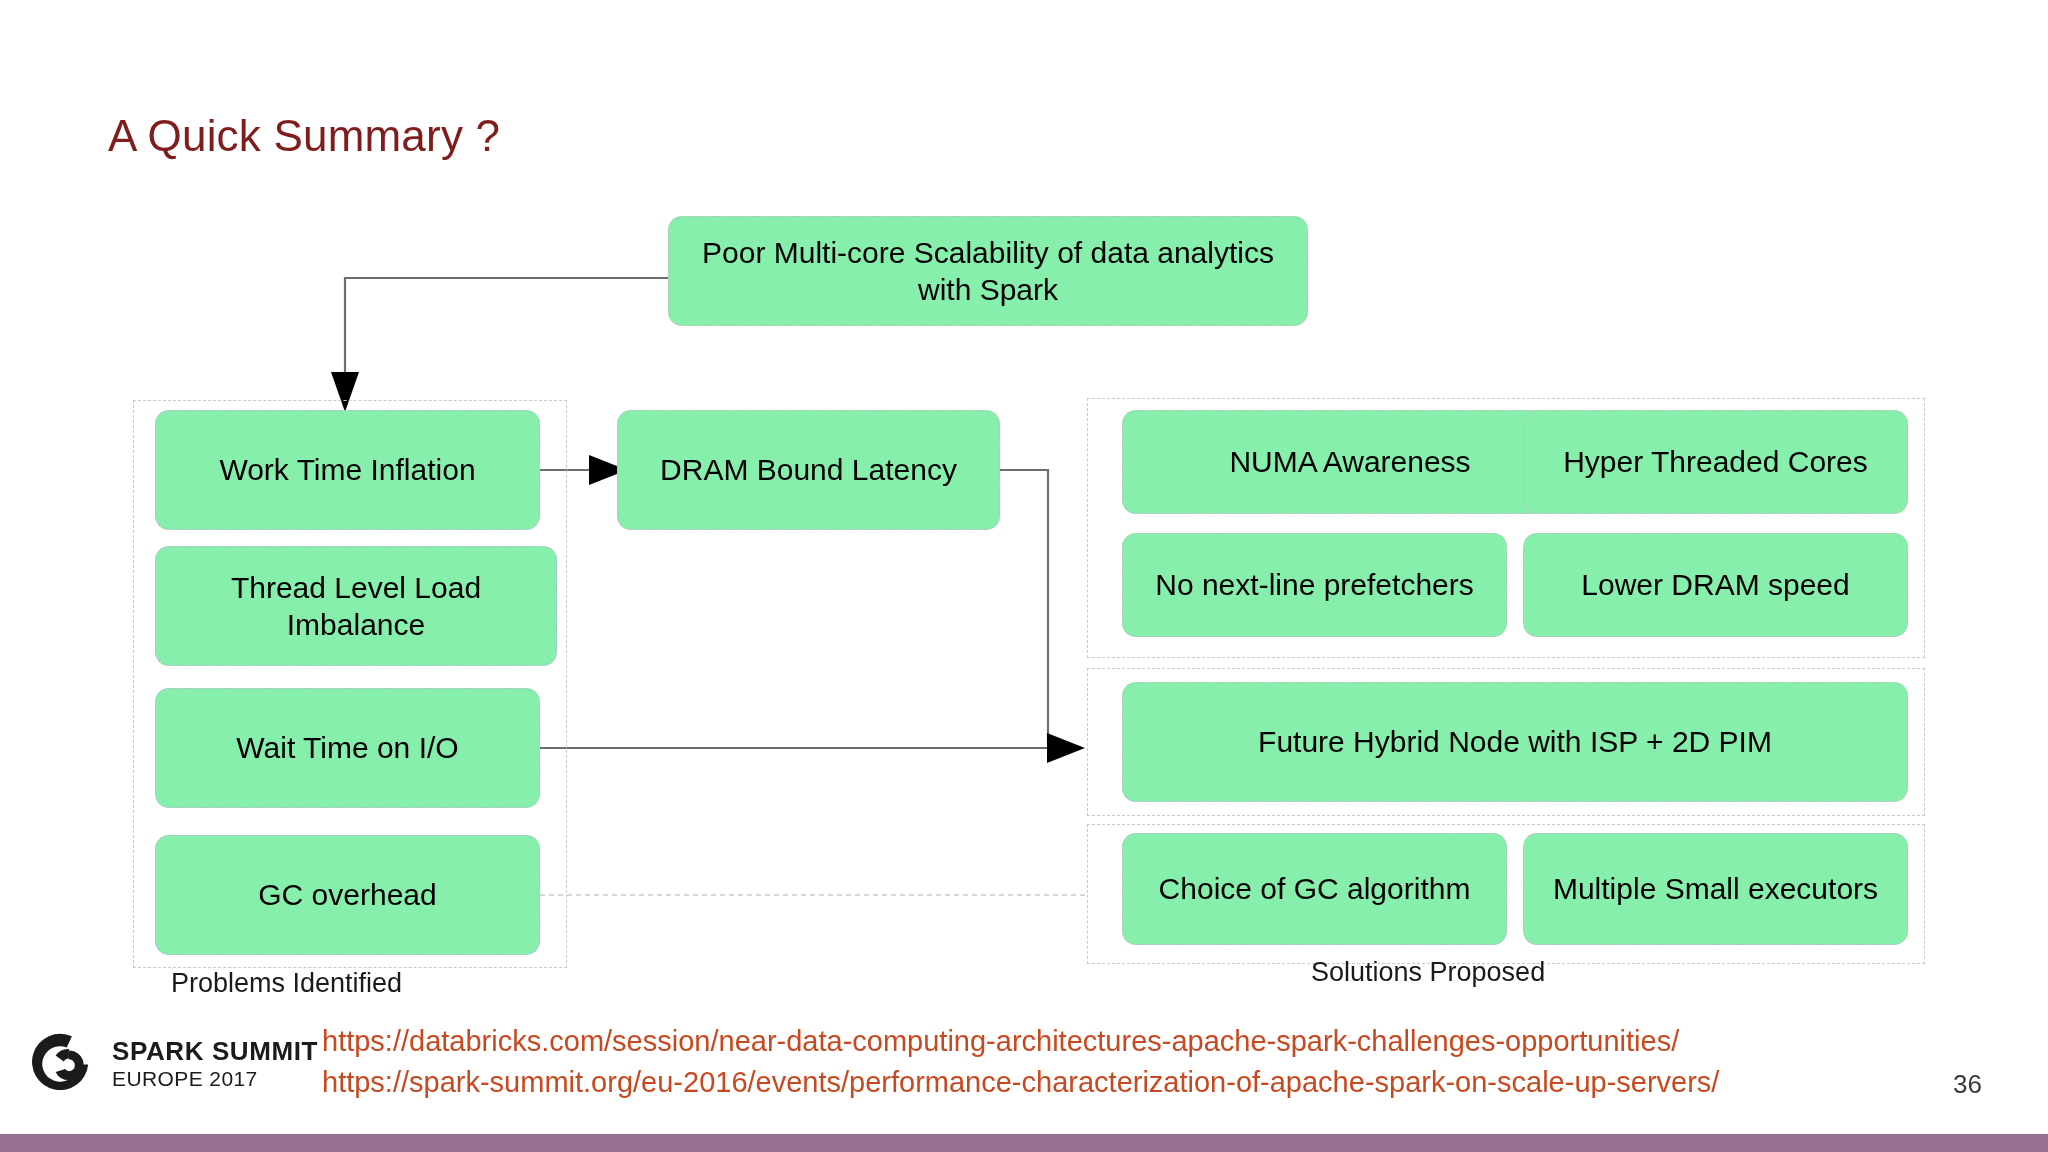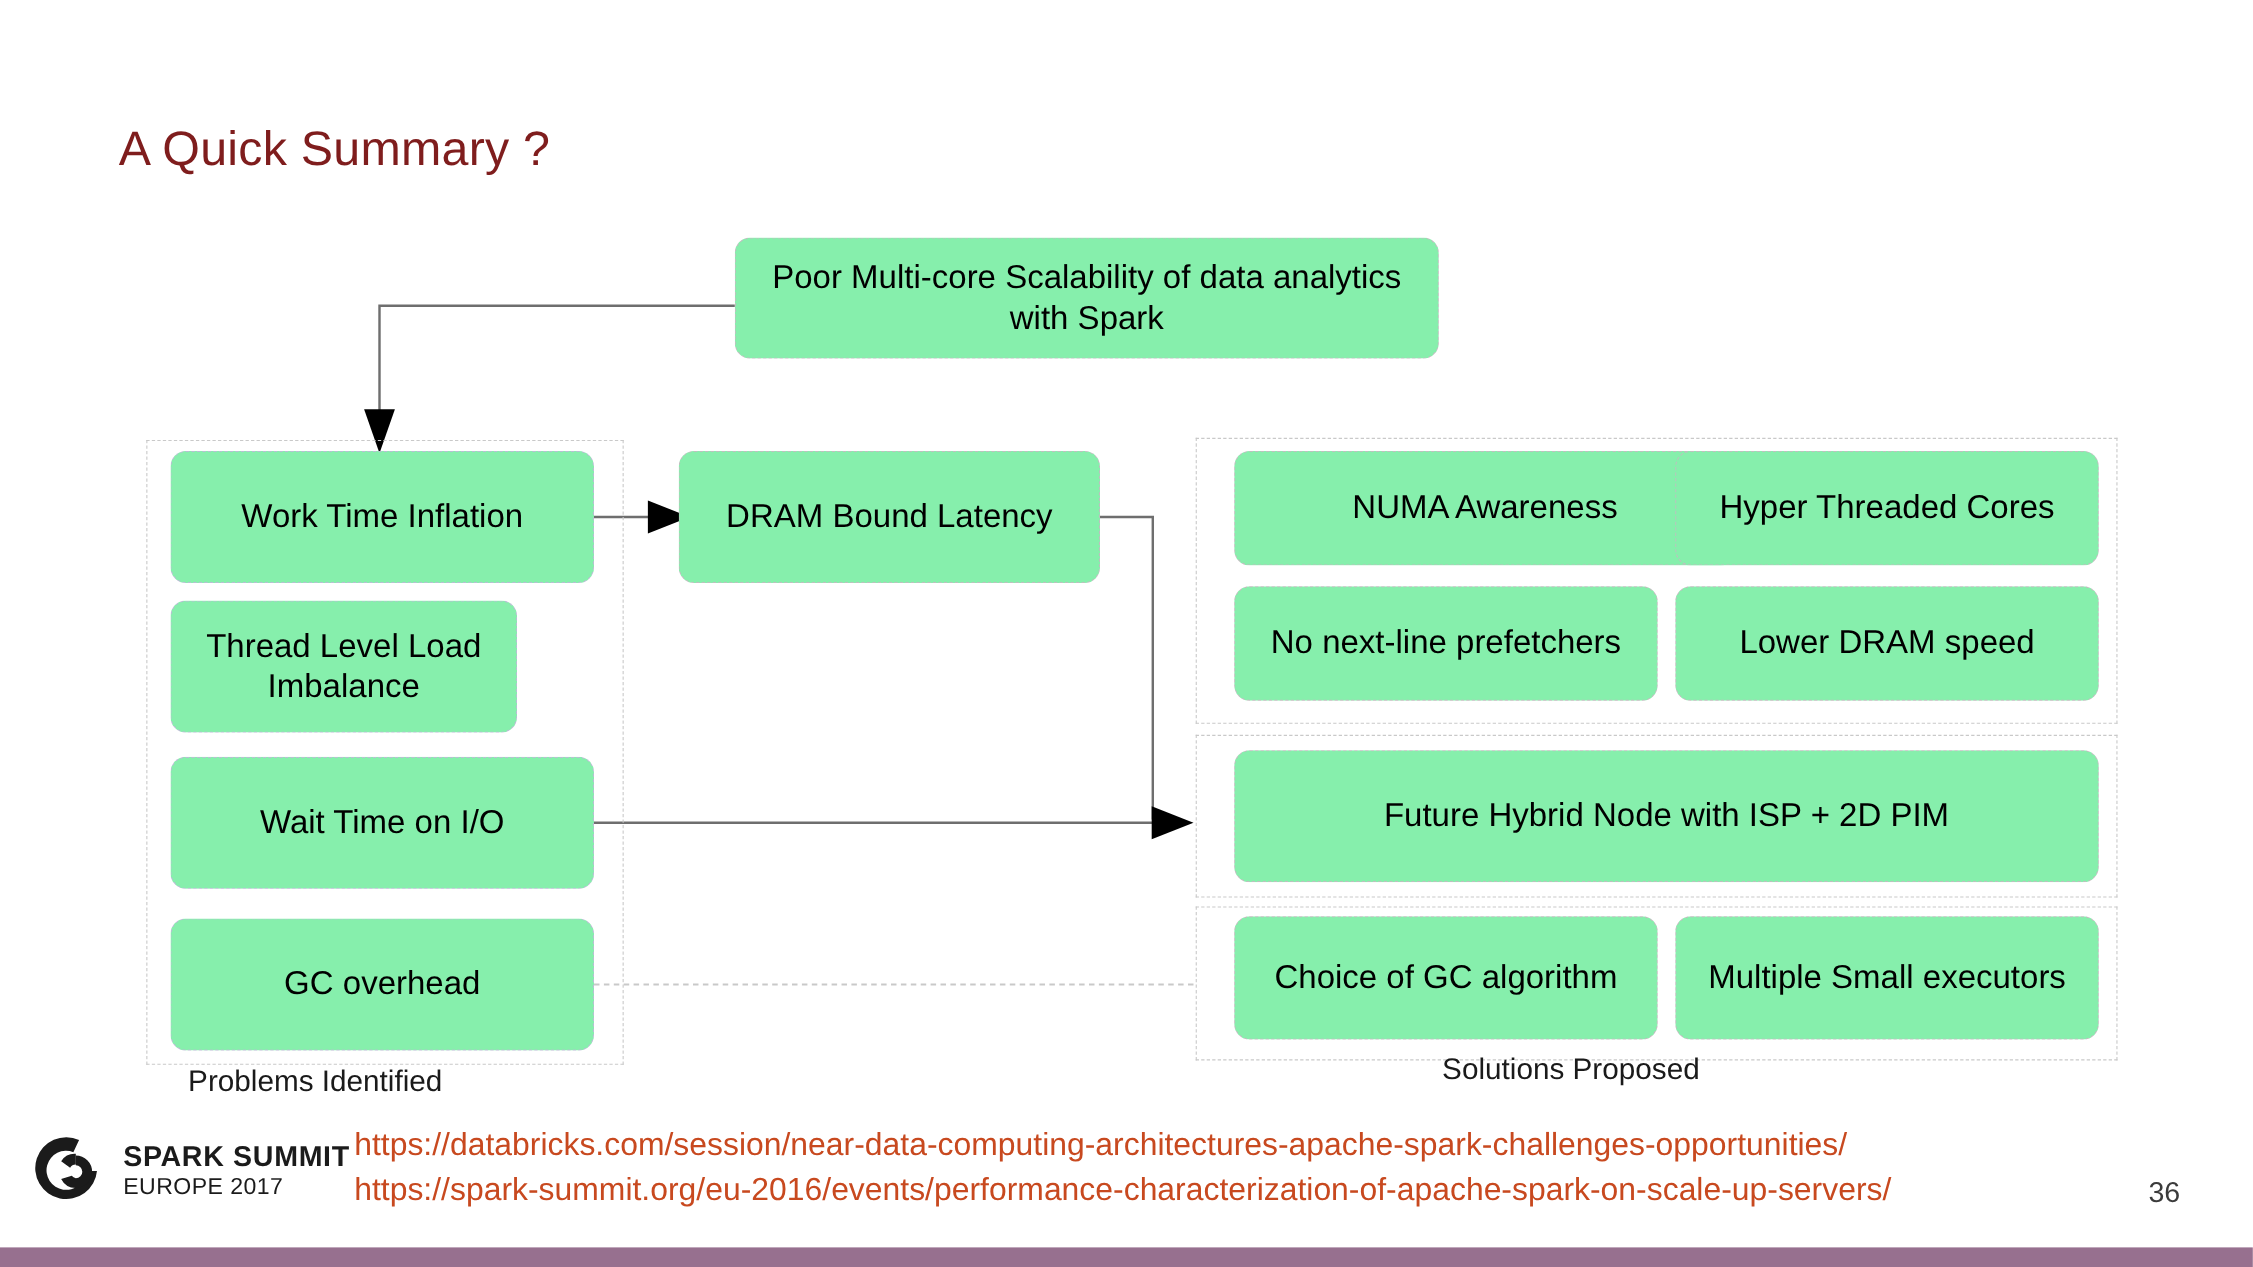--- a/index.html
+++ b/index.html
@@ -164,21 +164,21 @@
 <div class="node gray" id="root-node" style="left:668px; top:216px; width:640px; height:110px;">
   <span>Poor Multi-core Scalability of data analytics with Spark</span>
 </div>
 
 <div class="group" id="problems-group" style="left:133px; top:400px; width:434px; height:568px;"></div>
 
 <div class="node" style="left:155px; top:410px; width:385px; height:120px;">
   <span>Work Time Inflation</span>
 </div>
 
-<div class="node" style="left:155px; top:546px; width:315px; height:120px;">
+<div class="node" style="left:155px; top:546px; width:402px; height:120px;">
   <span>Thread Level Load Imbalance</span>
 </div>
 
 <div class="node" style="left:155px; top:688px; width:385px; height:120px;">
   <span>Wait Time on I/O</span>
 </div>
 
 <div class="node" style="left:155px; top:835px; width:385px; height:120px;">
   <span>GC overhead</span>
 </div>

